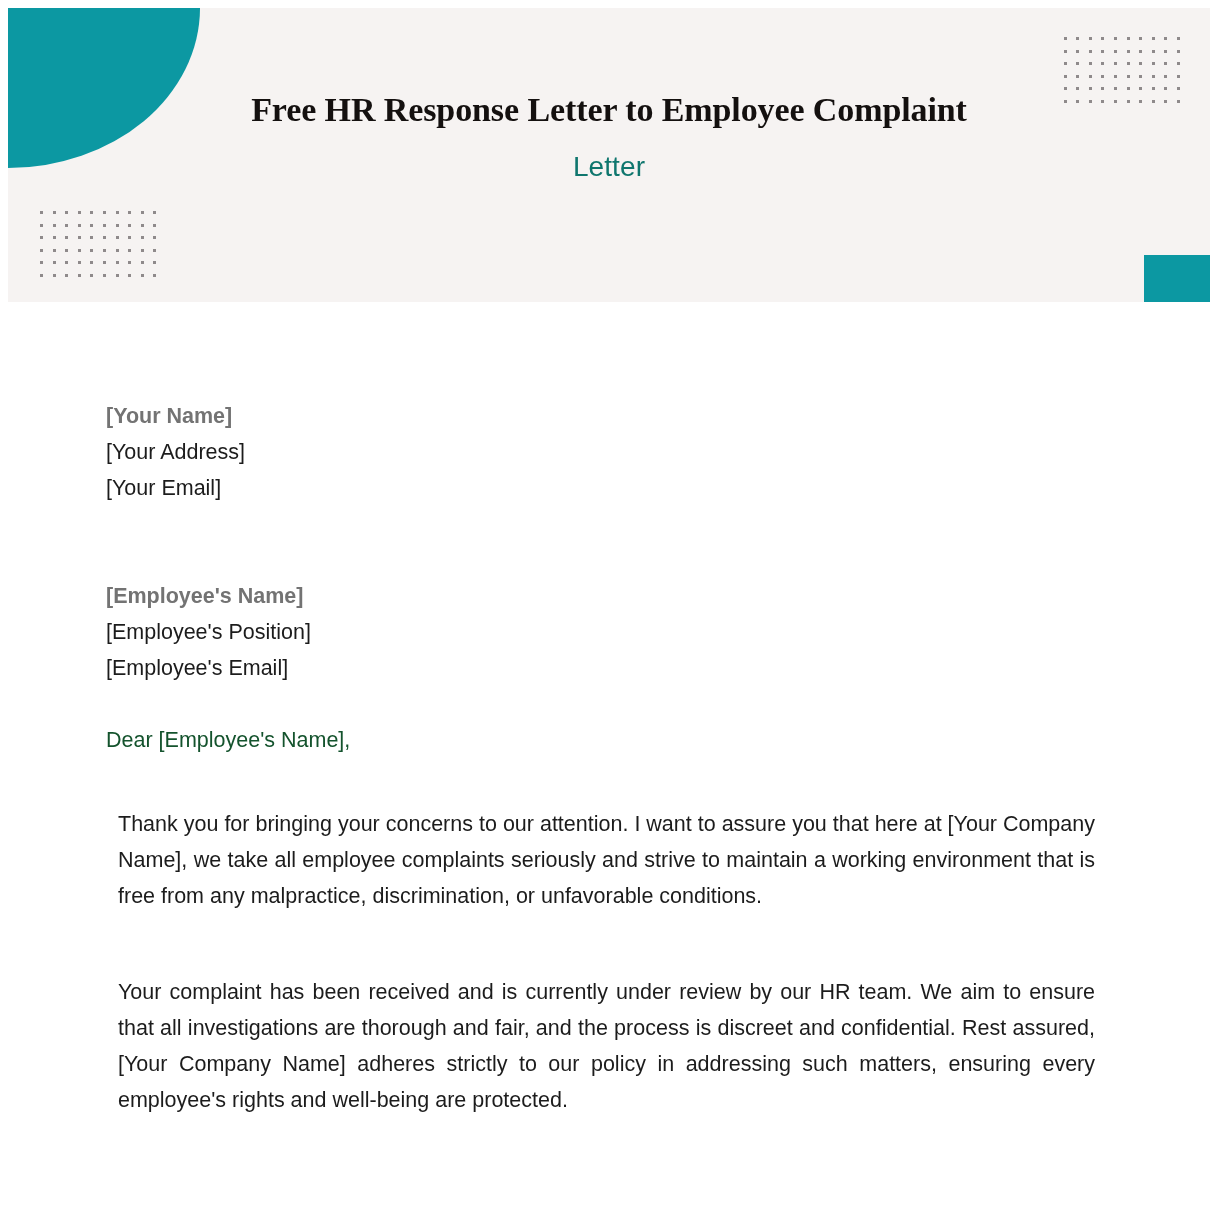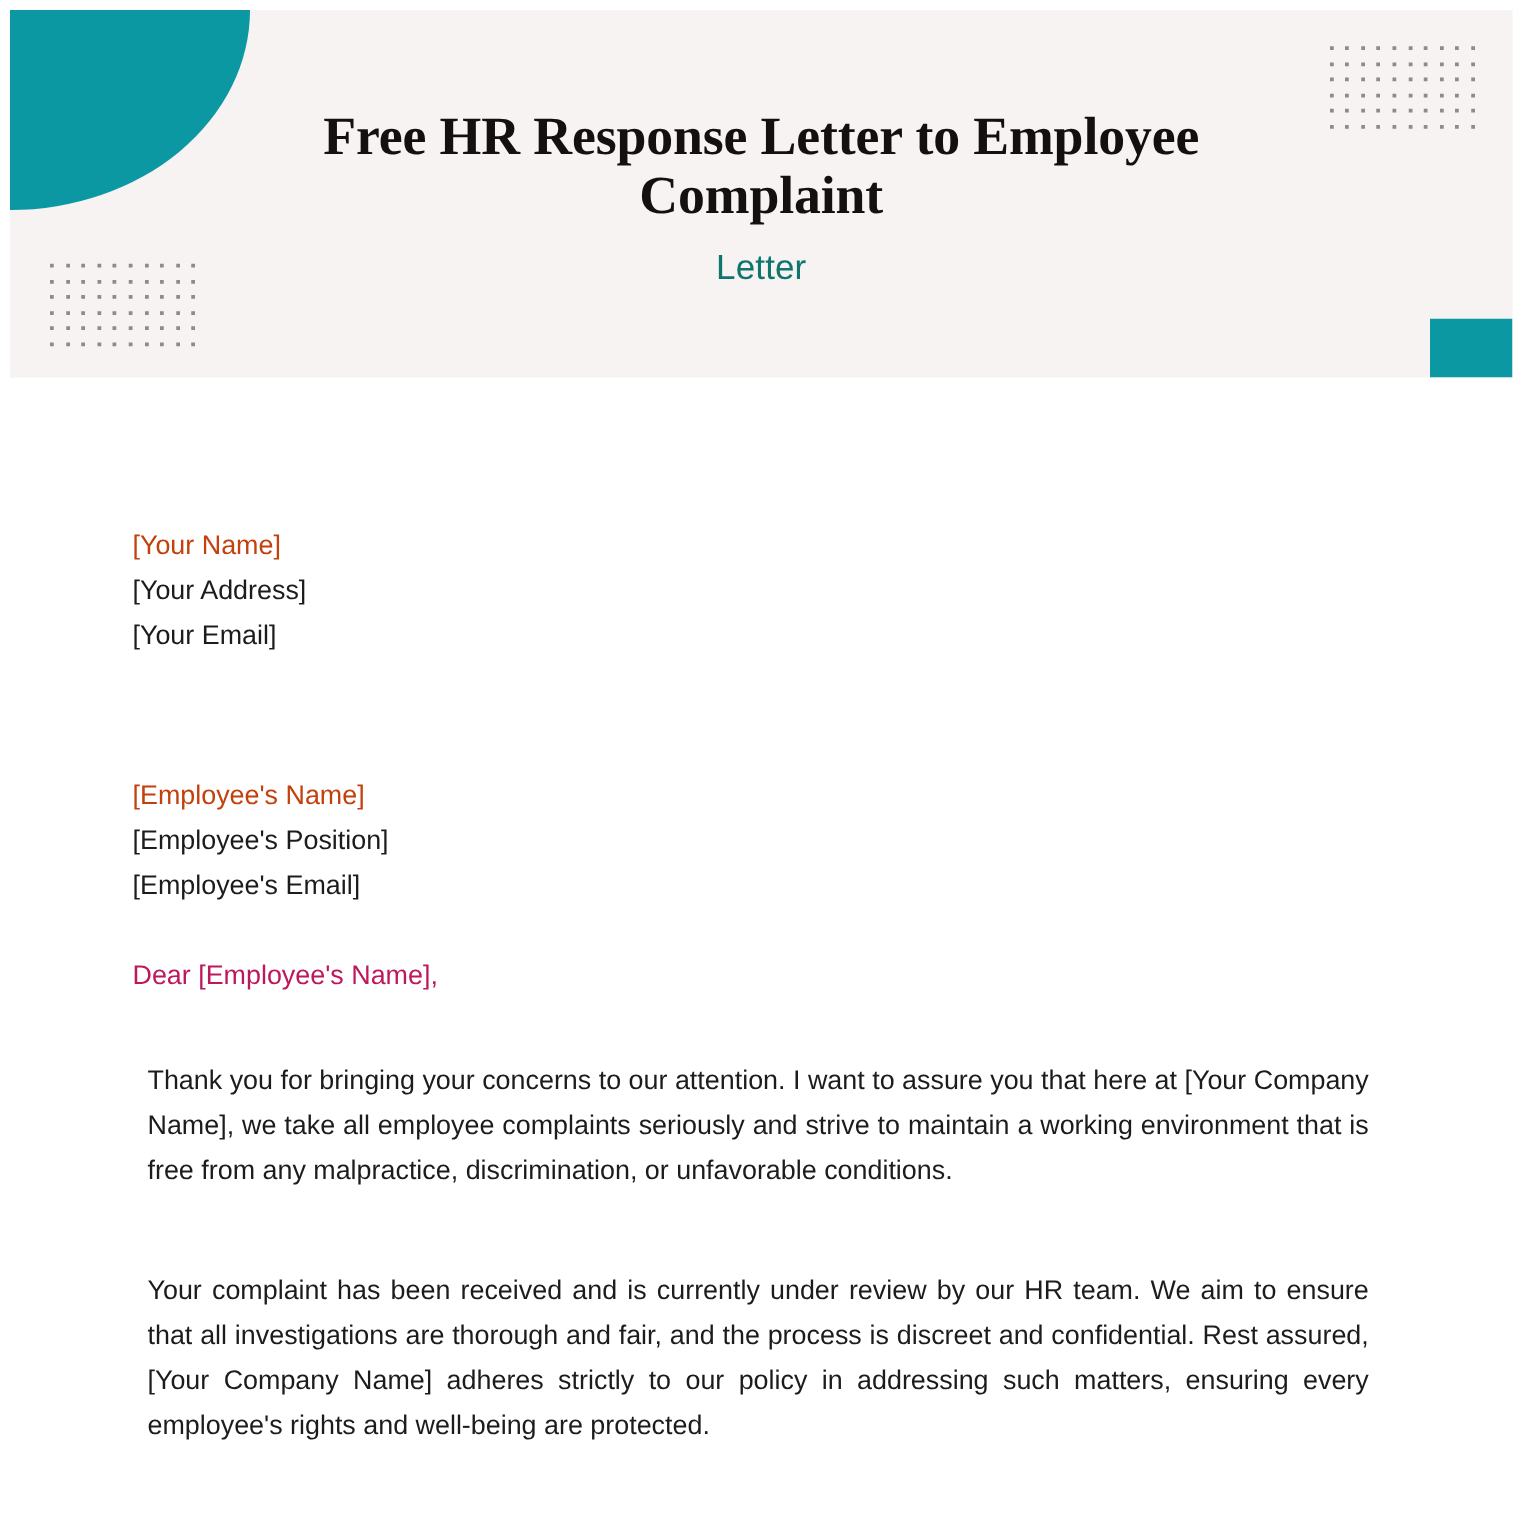--- a/index.html
+++ b/index.html
@@ -79,21 +79,21 @@
     left: 0;
     right: 0;
     top: 78px;
     text-align: center;
   }
   .doc-title {
     margin: 0 auto;
     width: 820px;
     font-family: "Liberation Serif", "DejaVu Serif", serif;
     font-weight: bold;
-    font-size: 43px;
+    font-size: 34px;
     line-height: 47px;
     letter-spacing: -0.1px;
     color: #14100f;
   }
   .doc-subtitle {
     margin: 18px 0 0 0;
     font-family: "Liberation Sans", sans-serif;
     font-size: 28px;
     font-weight: 400;
     color: #0f766e;
@@ -111,38 +111,38 @@
     line-height: 36px;
   }
 
   .addr-block { margin: 0 0 0 0; }
   .addr-line {
     display: block;
     font-size: 21.5px;
     line-height: 36px;
     color: #1c1c1c;
   }
-  .addr-line.bold { font-weight: normal; color: #c2410c; margin-top: 20px; }
+  .addr-line.bold { font-weight: bold; color: #737373; }
 
   .spacer-line { display: block; height: 36px; }
 
   .date-line {
     display: block;
     font-weight: bold;
     font-size: 21.5px;
     line-height: 36px;
     color: #0f0f0f;
     letter-spacing: -0.1px;
   }
 
   .salutation {
     display: block;
     font-size: 21.5px;
     line-height: 36px;
-    color: #be185d;
+    color: #14532d;
   }
 
   .para {
     display: block;
     margin: 12px;
     text-align: justify;
     text-justify: inter-word;
     font-size: 21.5px;
     line-height: 36px;
     color: #1c1c1c;

